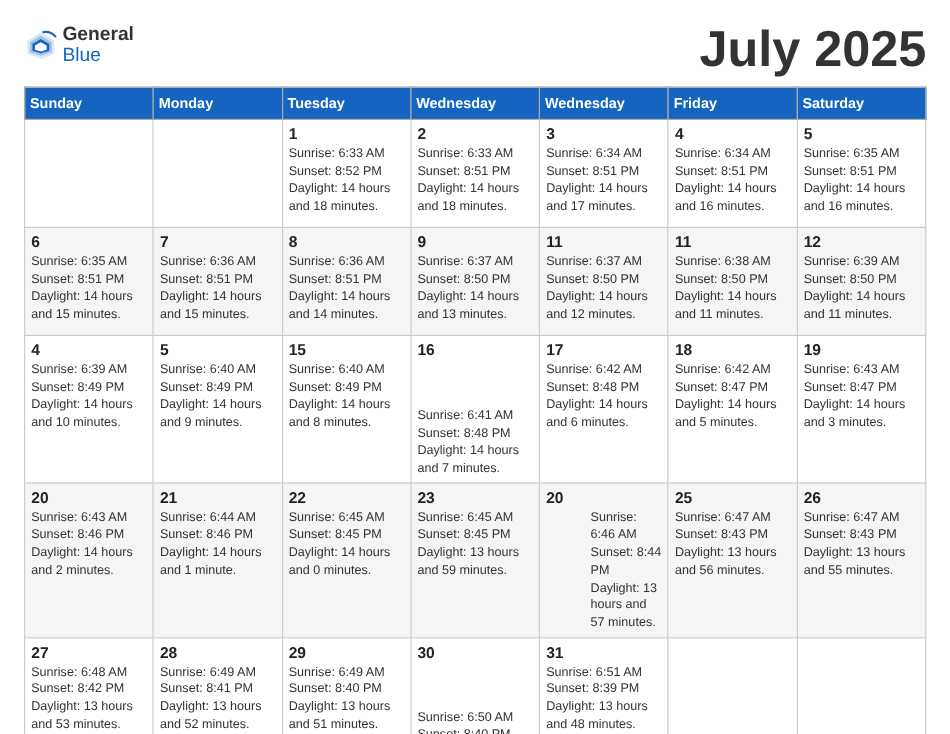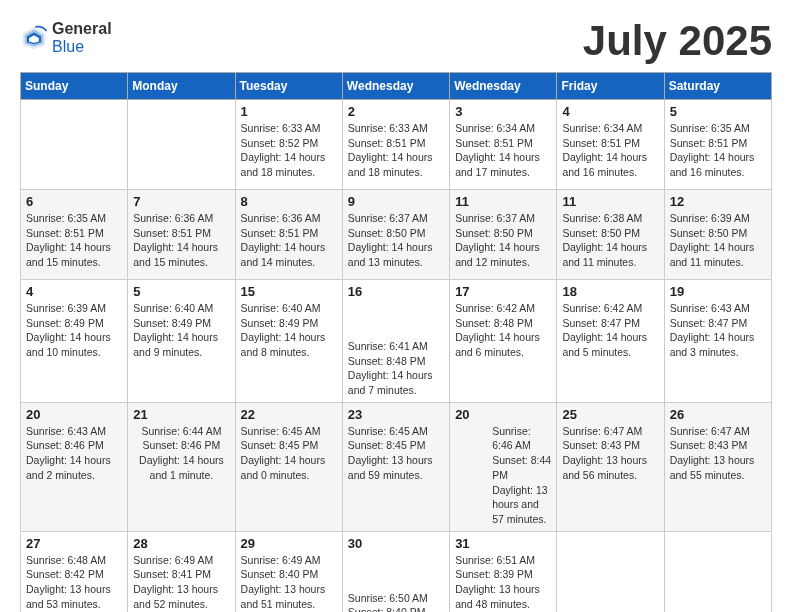--- a/index.html
+++ b/index.html
@@ -255,21 +255,21 @@
       </tr>
       <tr>
         <td>
           <span class="day-num">20</span>
           <div class="day-detail" style="white-space: pre-line;">Sunrise: 6:43 AM
 Sunset: 8:46 PM
 Daylight: 14 hours and 2 minutes.</div>
         </td>
         <td>
           <span class="day-num">21</span>
-          <div class="day-detail" style="white-space: pre-line; text-align: center;">Sunrise: 6:44 AM
+          <div class="day-detail" style="white-space: pre-line;">Sunrise: 6:44 AM
 Sunset: 8:46 PM
 Daylight: 14 hours and 1 minute.</div>
         </td>
         <td>
           <span class="day-num">22</span>
           <div class="day-detail" style="white-space: pre-line;">Sunrise: 6:45 AM
 Sunset: 8:45 PM
 Daylight: 14 hours and 0 minutes.</div>
         </td>
         <td>

